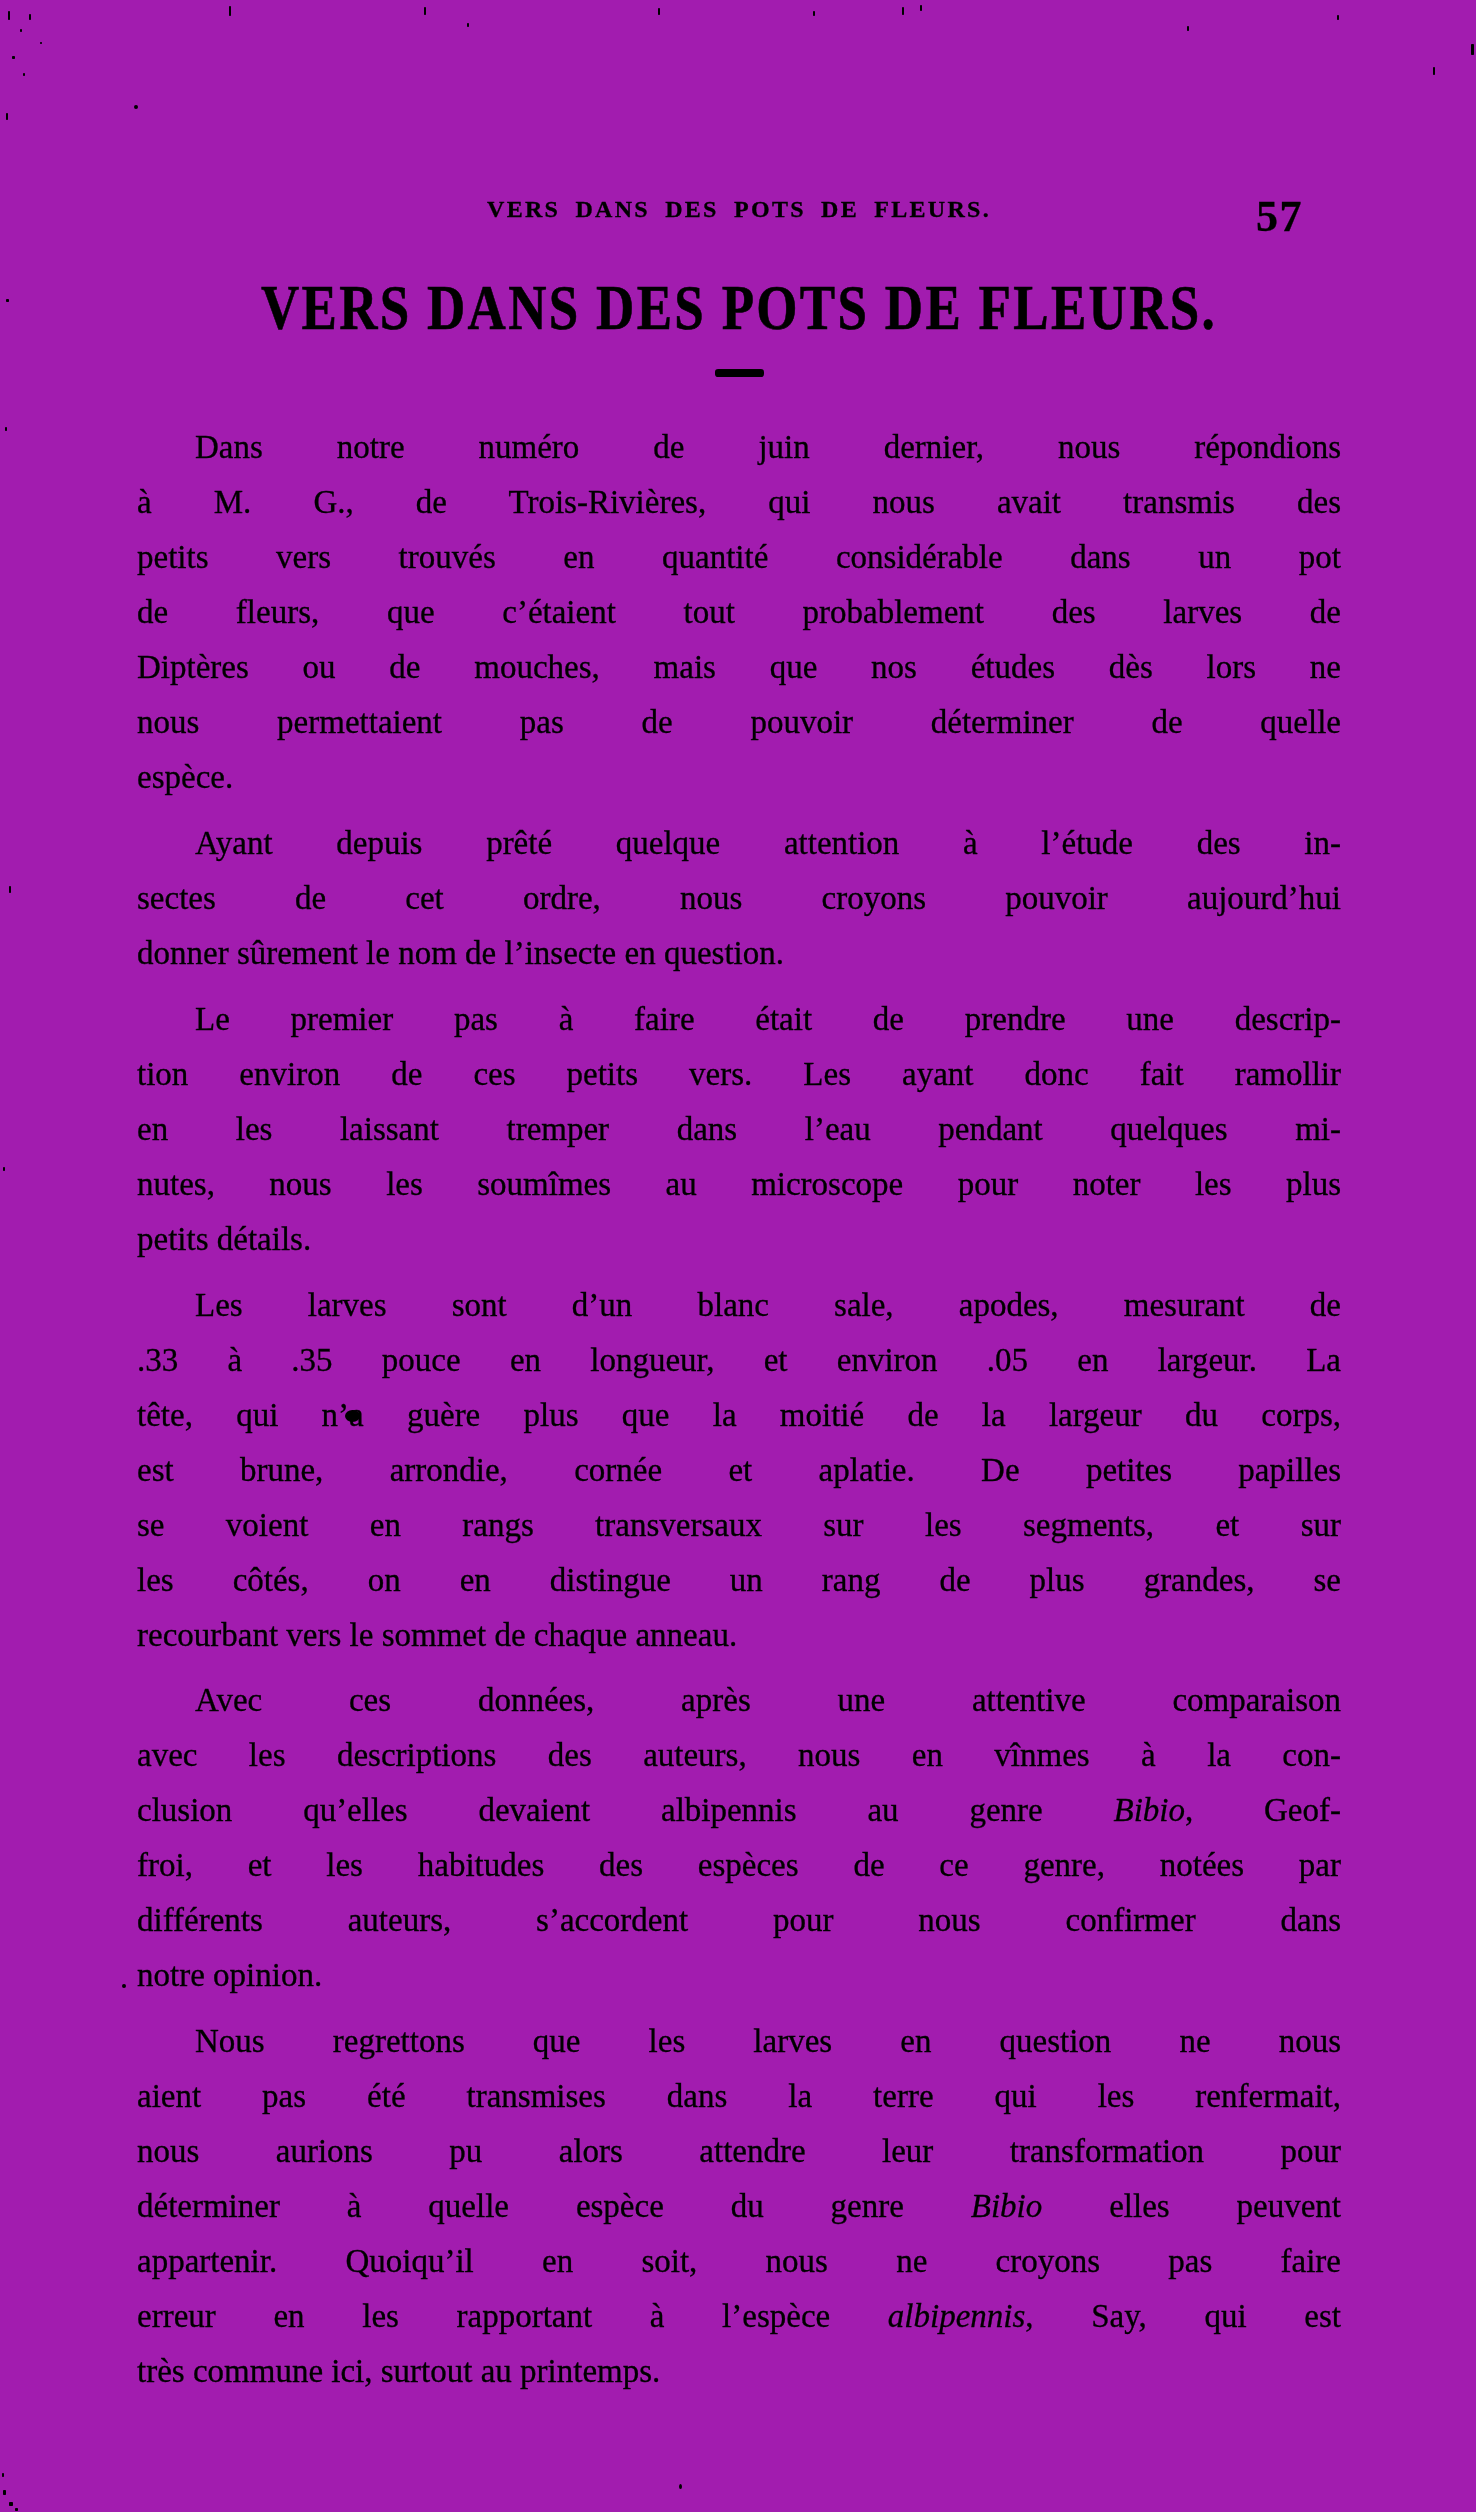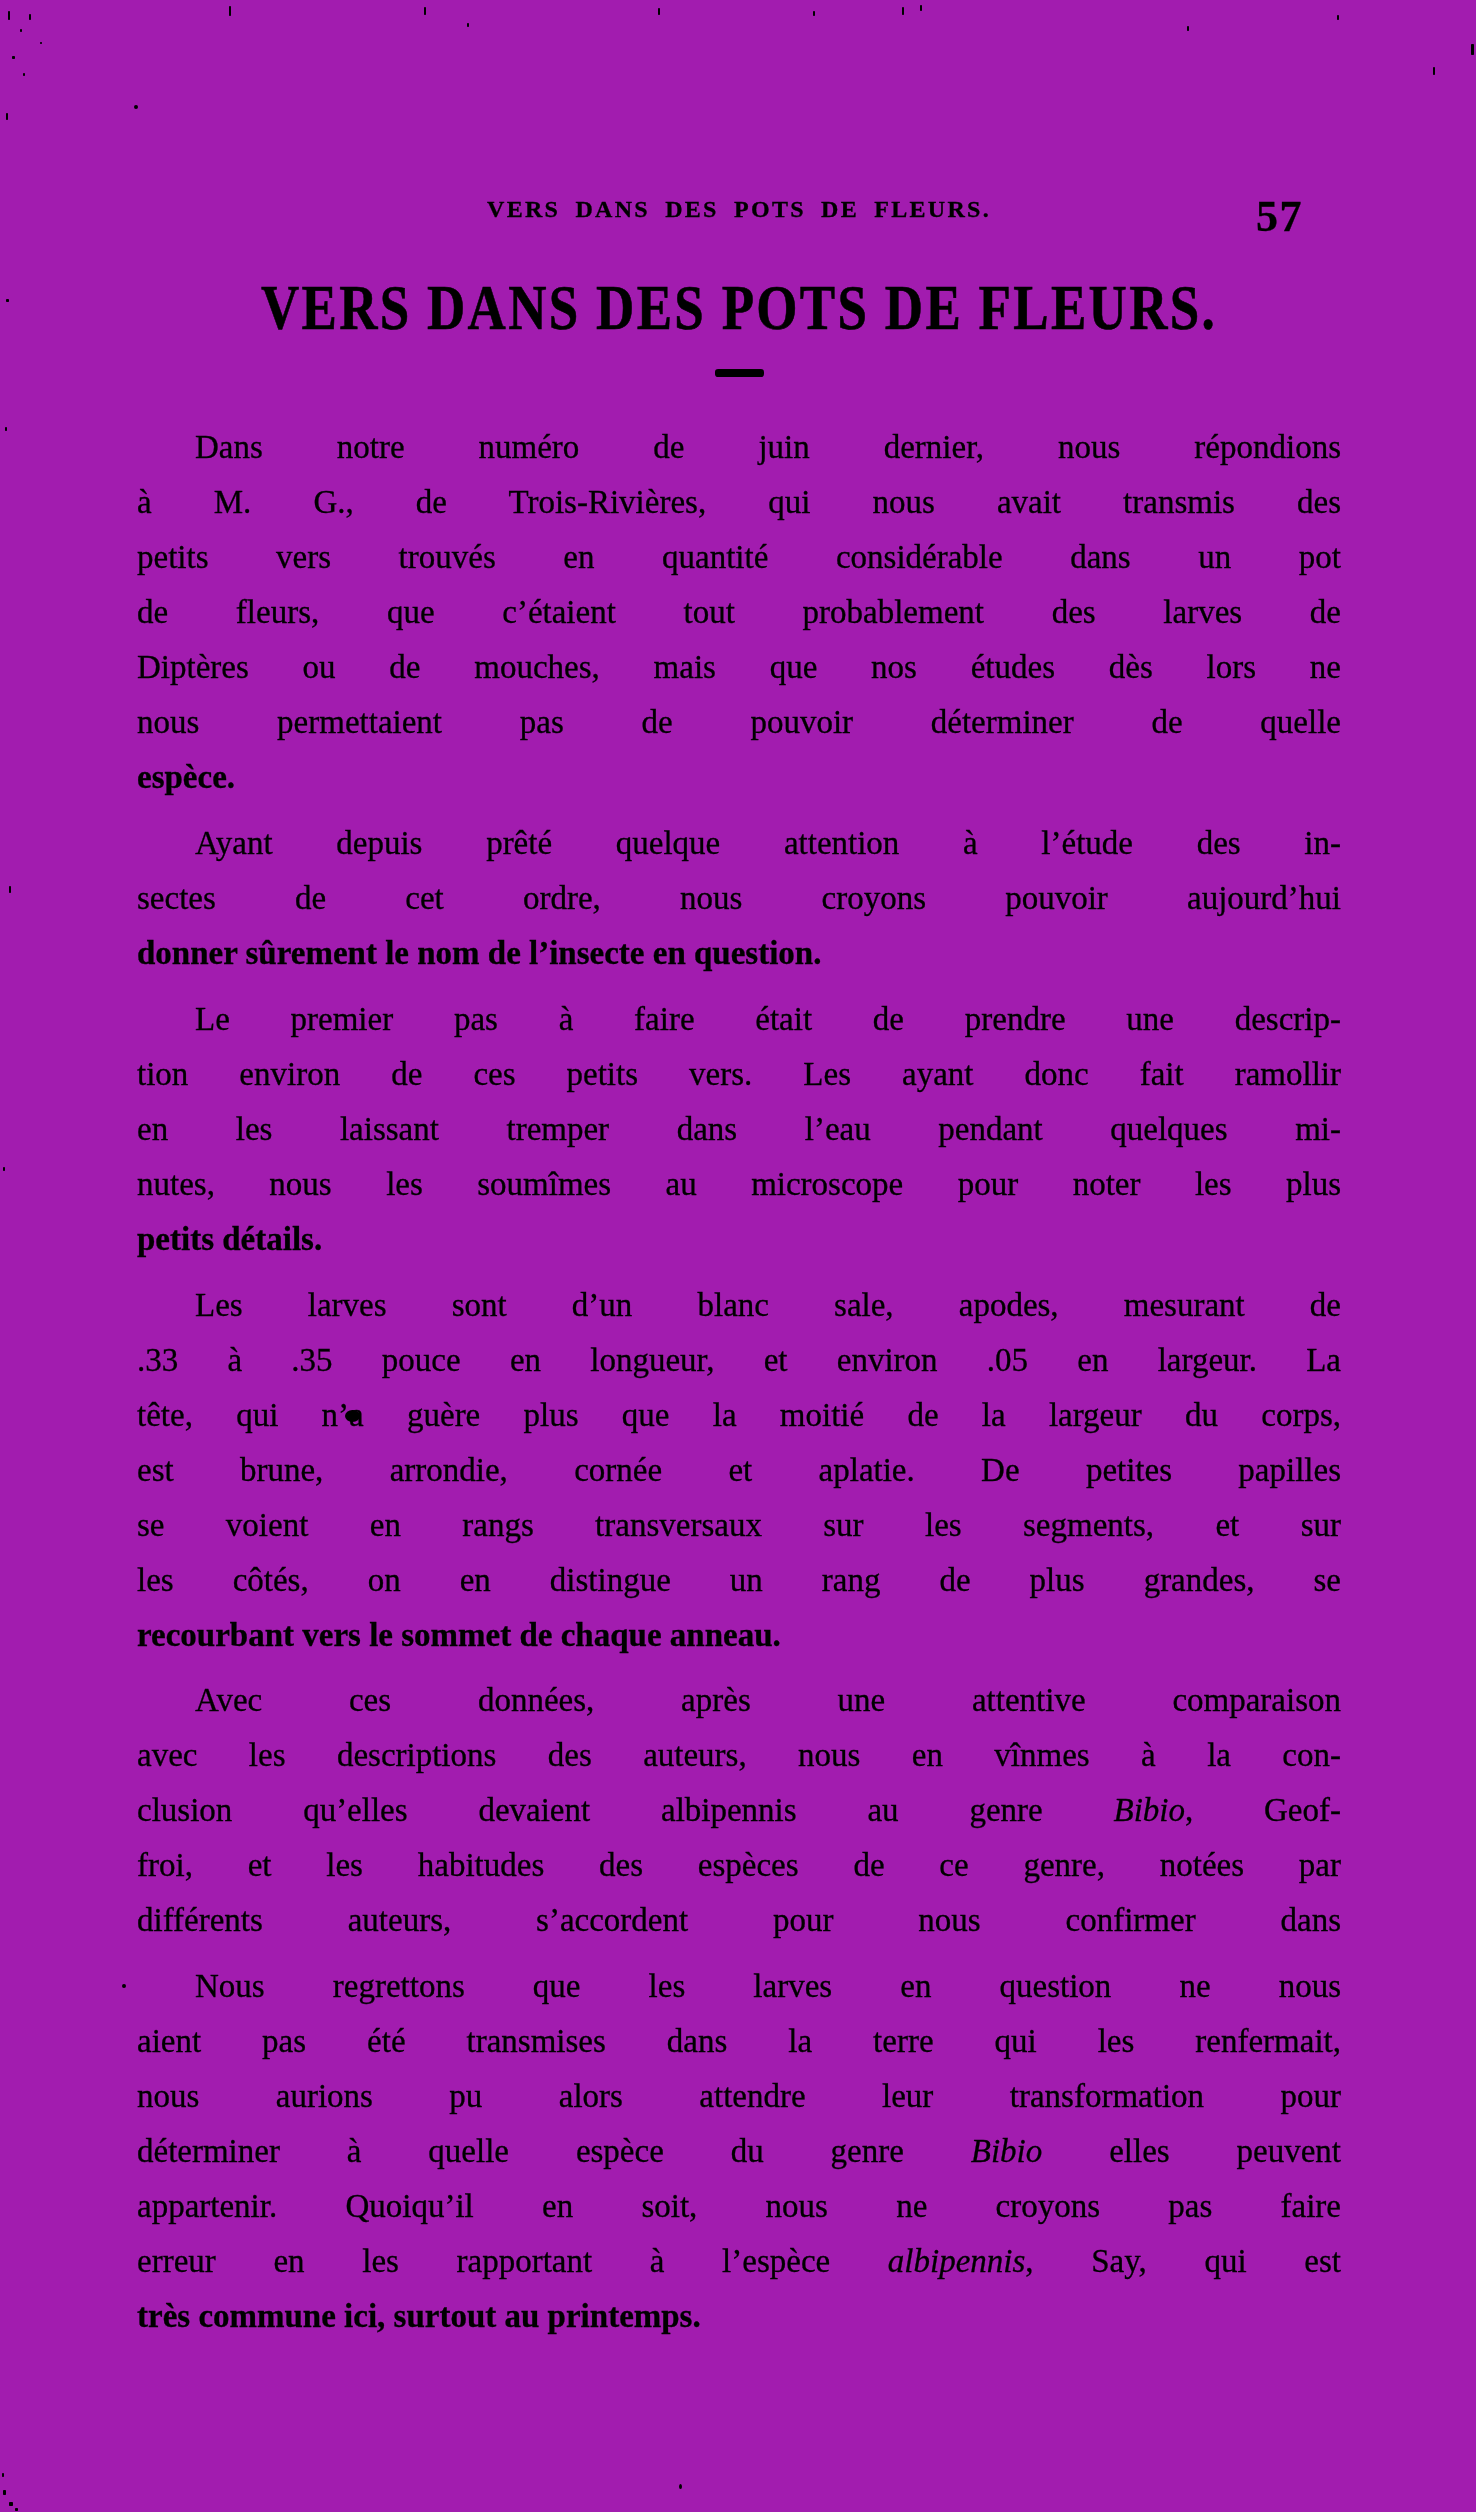--- a/index.html
+++ b/index.html
@@ -54,21 +54,21 @@
     margin-top:43px;
     font-size:33px;
     line-height:55px;
     -webkit-text-stroke:0.3px #000;
   }
   .para { margin:0 0 10.7px 0; }
   .line {
     text-align:justify;
     text-align-last:justify;
   }
-  .line.short { text-align-last:left;font-weight:bold; }
+  .line.short { text-align-last:left; }
   .line.indent { text-indent:58px; }
   .it { font-style:italic; }
   
   .speck { position:absolute; background:#000; border-radius:0.8px; }
   .blob  { position:absolute; background:#000; border-radius:50%; }
 </style>
 </head>
 <body>
 
 <div class="page">
@@ -114,20 +114,21 @@
           <div class="line"><span>se voient en rangs transversaux sur les segments, et sur</span></div>
           <div class="line"><span>les côtés, on en distingue un rang de plus grandes, se</span></div>
           <div class="line short"><span>recourbant vers le sommet de chaque anneau.</span></div>
         </div>
         <div class="para">
           <div class="line indent"><span>Avec ces données, après une attentive comparaison</span></div>
           <div class="line"><span>avec les descriptions des auteurs, nous en vînmes à la con-</span></div>
           <div class="line"><span>clusion qu’elles devaient albipennis au genre </span><span class="it">Bibio</span><span>, Geof-</span></div>
           <div class="line"><span>froi, et les habitudes des espèces de ce genre, notées par</span></div>
           <div class="line"><span>différents auteurs, s’accordent pour nous confirmer dans</span></div>
+          <div class="line short"><span>notre opinion.</span></div>
         </div>
         <div class="para">
           <div class="line indent"><span>Nous regrettons que les larves en question ne nous</span></div>
           <div class="line"><span>aient pas été transmises dans la terre qui les renfermait,</span></div>
           <div class="line"><span>nous aurions pu alors attendre leur transformation pour</span></div>
           <div class="line"><span>déterminer à quelle espèce du genre </span><span class="it">Bibio</span><span> elles peuvent</span></div>
           <div class="line"><span>appartenir.  Quoiqu’il en soit, nous ne croyons pas faire</span></div>
           <div class="line"><span>erreur en les rapportant à l’espèce </span><span class="it">albipennis</span><span>, Say, qui est</span></div>
           <div class="line short"><span>très commune ici, surtout au printemps.</span></div>
         </div>

